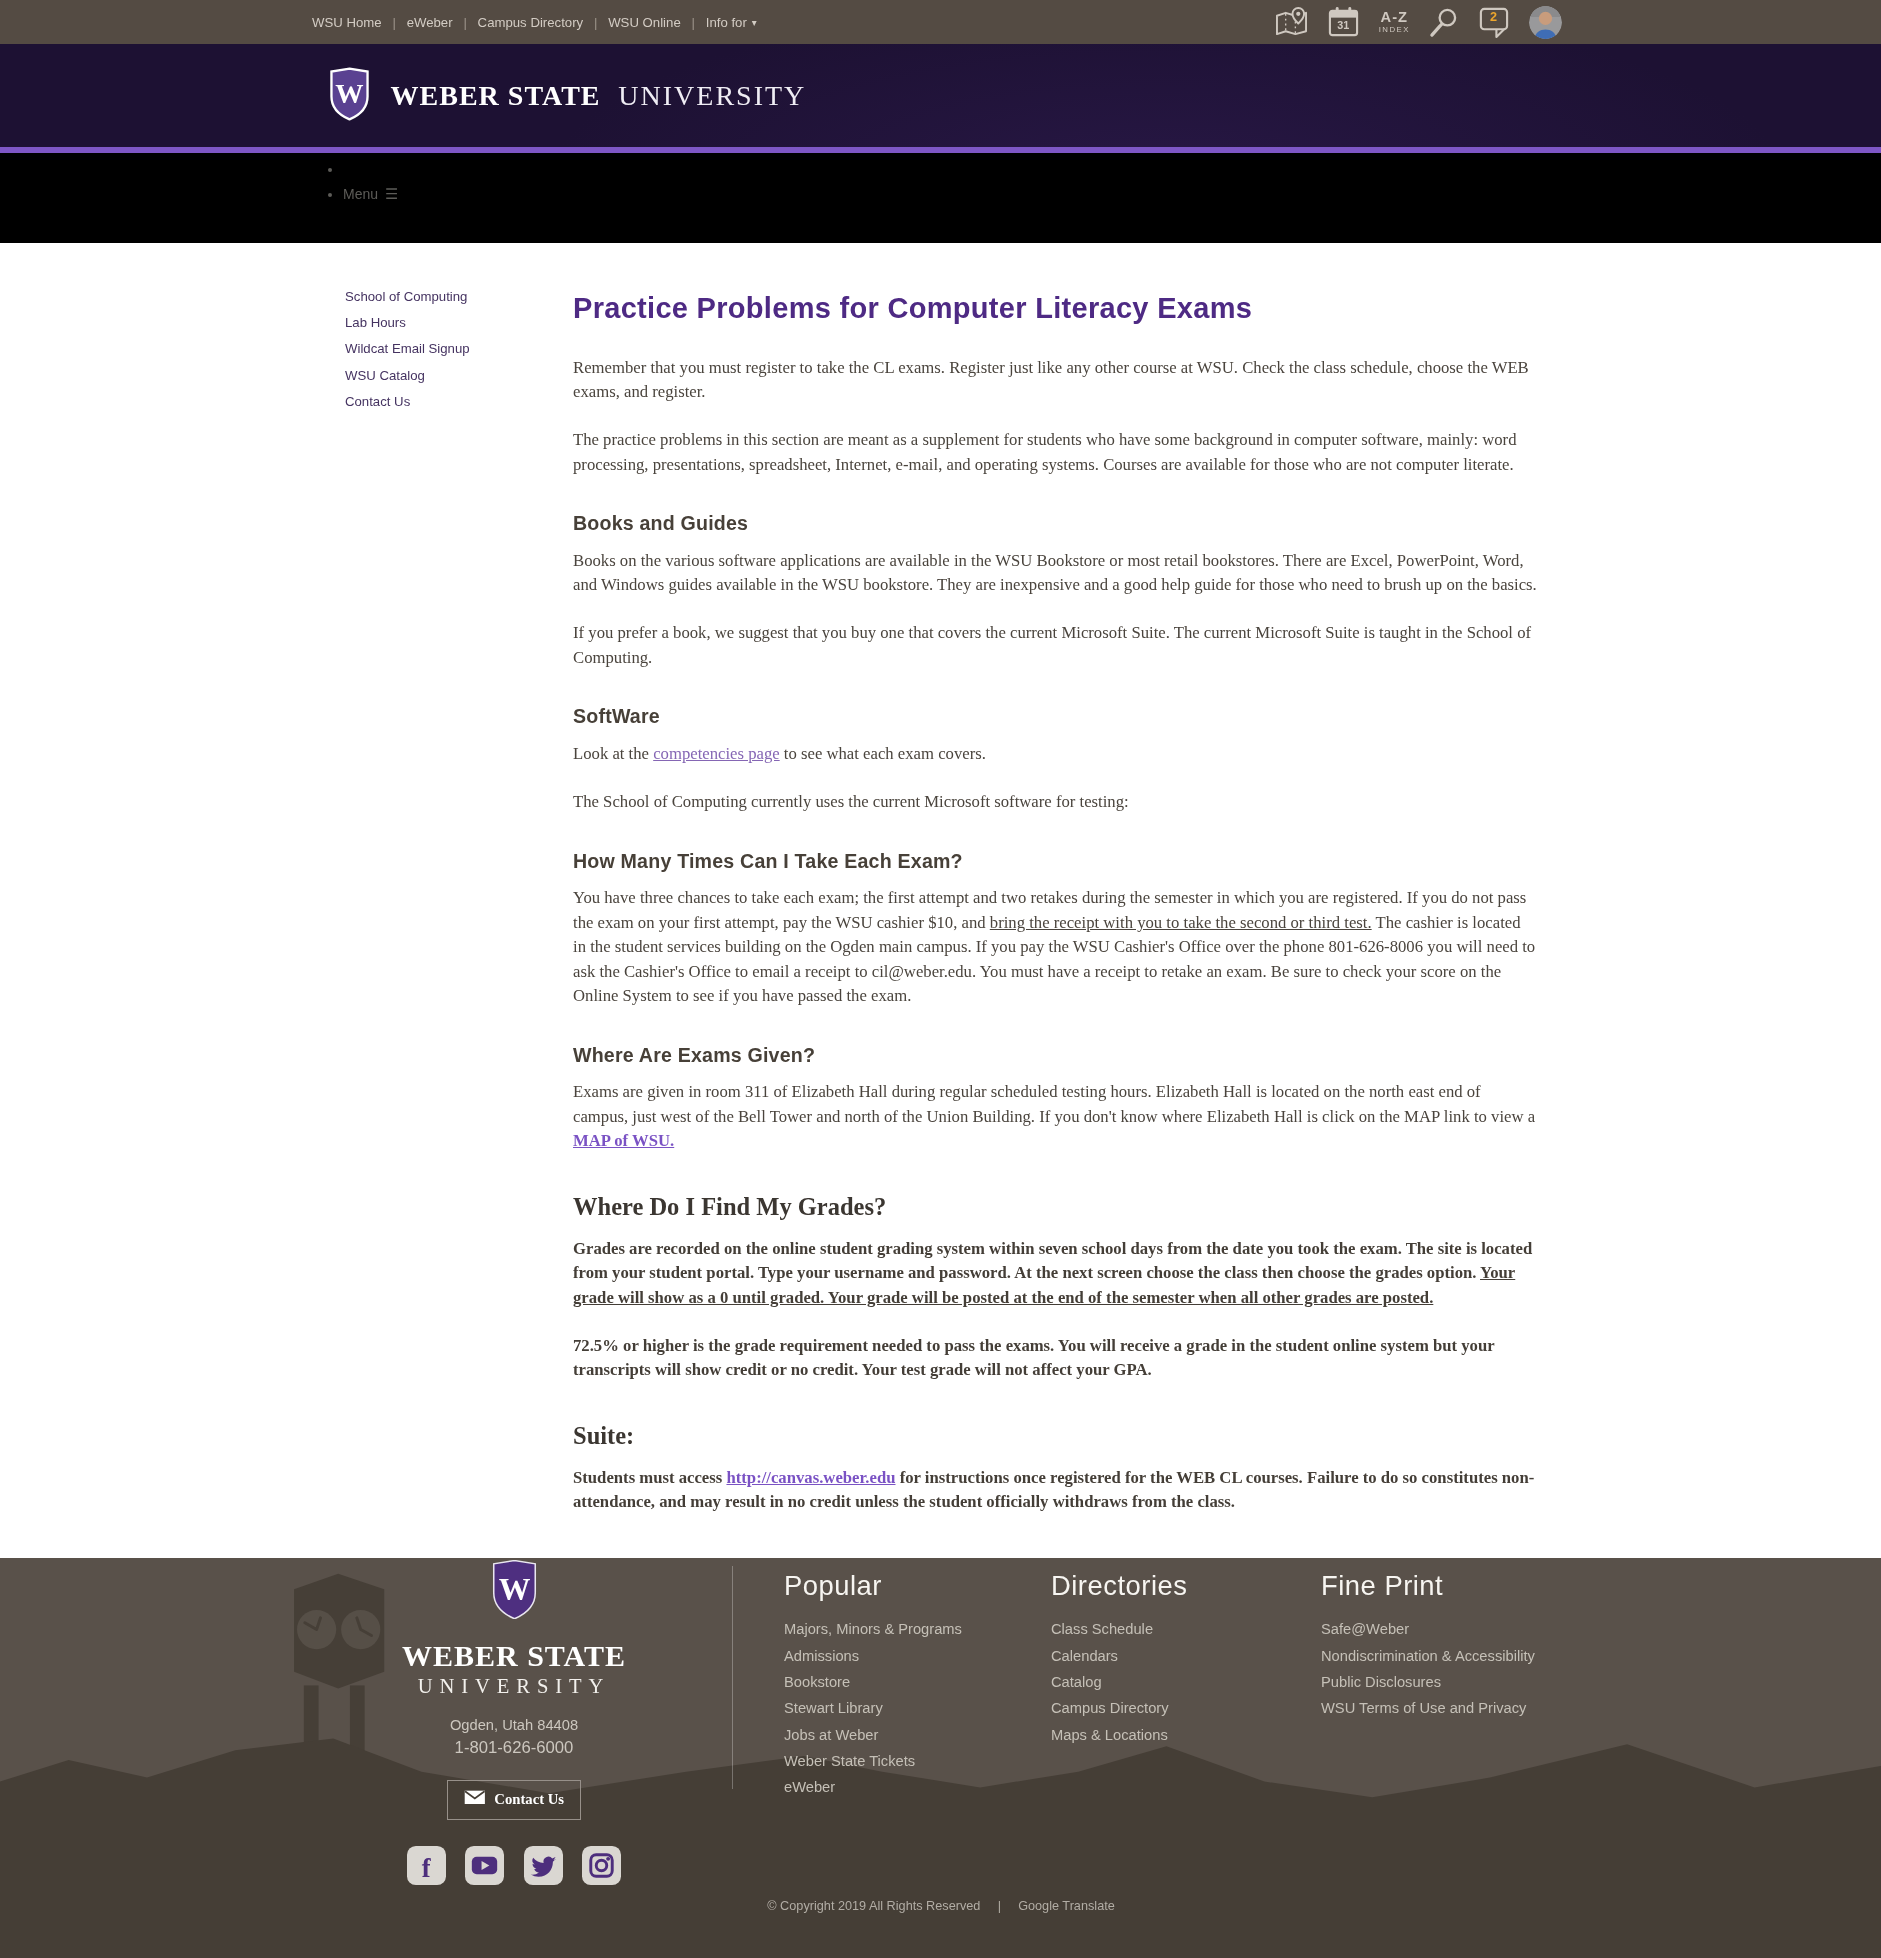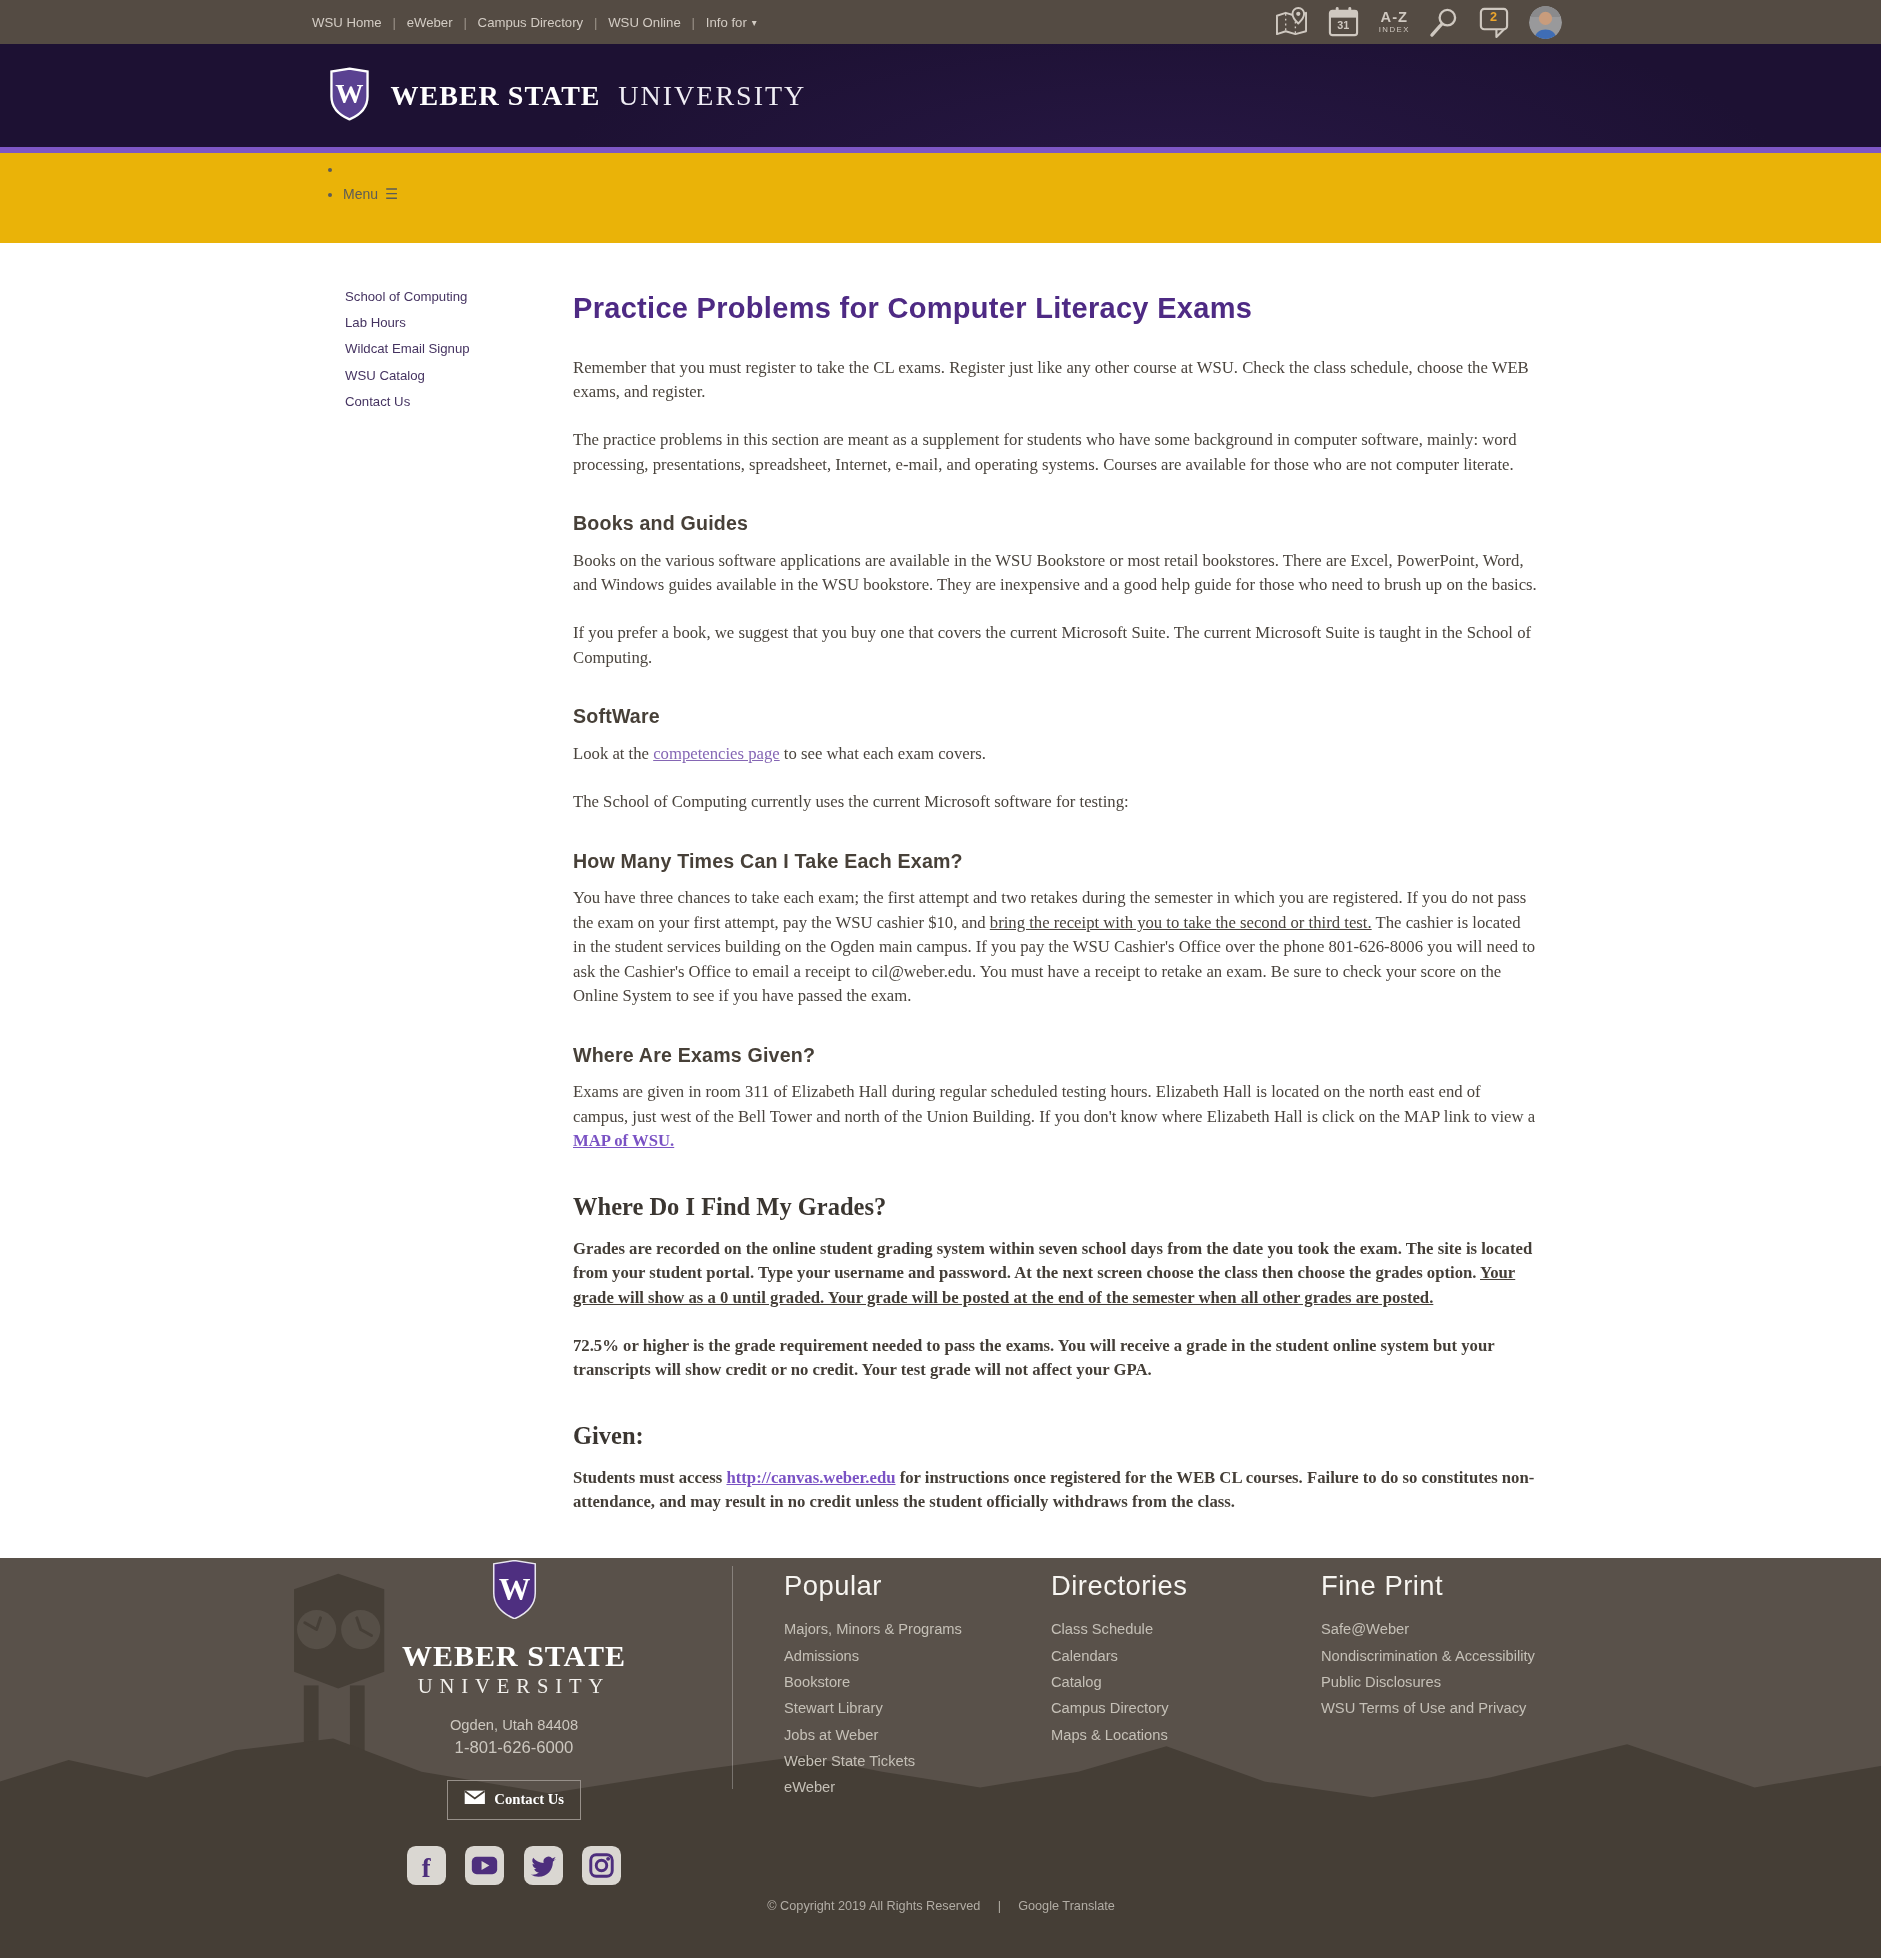--- a/index.html
+++ b/index.html
@@ -23,21 +23,21 @@
 
   
   .brand-header{height:103px;background:#1d1133;background:radial-gradient(ellipse 882px 255px at 62% 130%, #271744 0%, #1d1133 70%);display:flex;align-items:center;}
   .brand-shield{margin-left:330px;}
   .brand-text{margin-left:21.6px;color:#fff;font-family:"Liberation Serif",serif;font-size:28px;letter-spacing:1px;white-space:nowrap;}
   .brand-strong{font-weight:bold;}
   .brand-light{font-weight:normal;margin-left:9.8px;letter-spacing:2px;color:#efedf4;}
   .accent-line{height:5.9px;background:#7e57c5;}
 
   
-  .menu-strip{height:90px;background:#eab308;}
+  .menu-strip{height:90px;background:#000000;}
   .menu-strip ul{margin:0;padding:7.8px 0 0 343px;list-style:disc;color:#5d5c58;}
   .menu-strip li{height:19.6px;margin-bottom:4.9px;font-size:14px;}
   .menu-label{color:#5d5c58;text-decoration:none;}
   .hamburger{margin-left:6.9px;font-size:14.7px;}
 
   
   .main-wrap{background:#fff;height:1315px;overflow:hidden;}
   .container{width:1192px;margin:0 auto;display:flex;}
   .sidebar{width:228px;padding-top:46px;flex-shrink:0;}
   .side-link{display:block;font-size:13.2px;color:#453361;text-decoration:none;margin-bottom:11.3px;}
@@ -192,21 +192,21 @@
       <p><span>You have three chances to take each exam; the first attempt and two retakes during the semester in which you are registered. If you do not pass the exam on your first attempt, pay the WSU cashier $10, and </span><span class="useg">bring the receipt with you to take the second or third test.</span><span> The cashier is located in the student services building on the Ogden main campus. If you pay the WSU Cashier's Office over the phone 801-626-8006 you will need to ask the Cashier's Office to email a receipt to cil@weber.edu. You must have a receipt to retake an exam. Be sure to check your score on the Online System to see if you have passed the exam.</span></p>
 
       <h2 class="h-sans">Where Are Exams Given?</h2>
       <p><span>Exams are given in room 311 of Elizabeth Hall during regular scheduled testing hours. Elizabeth Hall is located on the north east end of campus, just west of the Bell Tower and north of the Union Building. If you don't know where Elizabeth Hall is click on the MAP link to view a </span><a class="inline-link bold">MAP of WSU.</a></p>
 
       <h2 class="h-serif">Where Do I Find My Grades?</h2>
       <p class="bold-p"><span>Grades are recorded on the online student grading system within seven school days from the date you took the exam. The site is located from your student portal. Type your username and password. At the next screen choose the class then choose the grades option.  </span><span class="useg">Your grade will show as a 0 until graded. Your grade will be posted at the end of the semester when all other grades are posted.</span></p>
 
       <p class="bold-p">72.5% or higher is the grade requirement needed to pass the exams. You will receive a grade in the student online system but your transcripts will show credit or no credit. Your test grade will not affect your GPA.</p>
 
-      <h2 class="h-serif">Given:</h2>
+      <h2 class="h-serif">Suite:</h2>
       <p class="bold-p"><span>Students must access </span><a class="inline-link bold">http://canvas.weber.edu</a><span> for instructions once registered for the WEB CL courses. Failure to do so constitutes non-attendance, and may result in no credit unless the student officially withdraws from the class.</span></p>
     </div>
   </div>
 </div>
 
 <div class="site-footer">
   <svg class="footer-art" viewBox="0 0 1920 408" preserveAspectRatio="none">
 
     <g fill="#463f37">
       <polygon points="300,32 345,16 392,32 392,116 345,133 300,116"></polygon>

